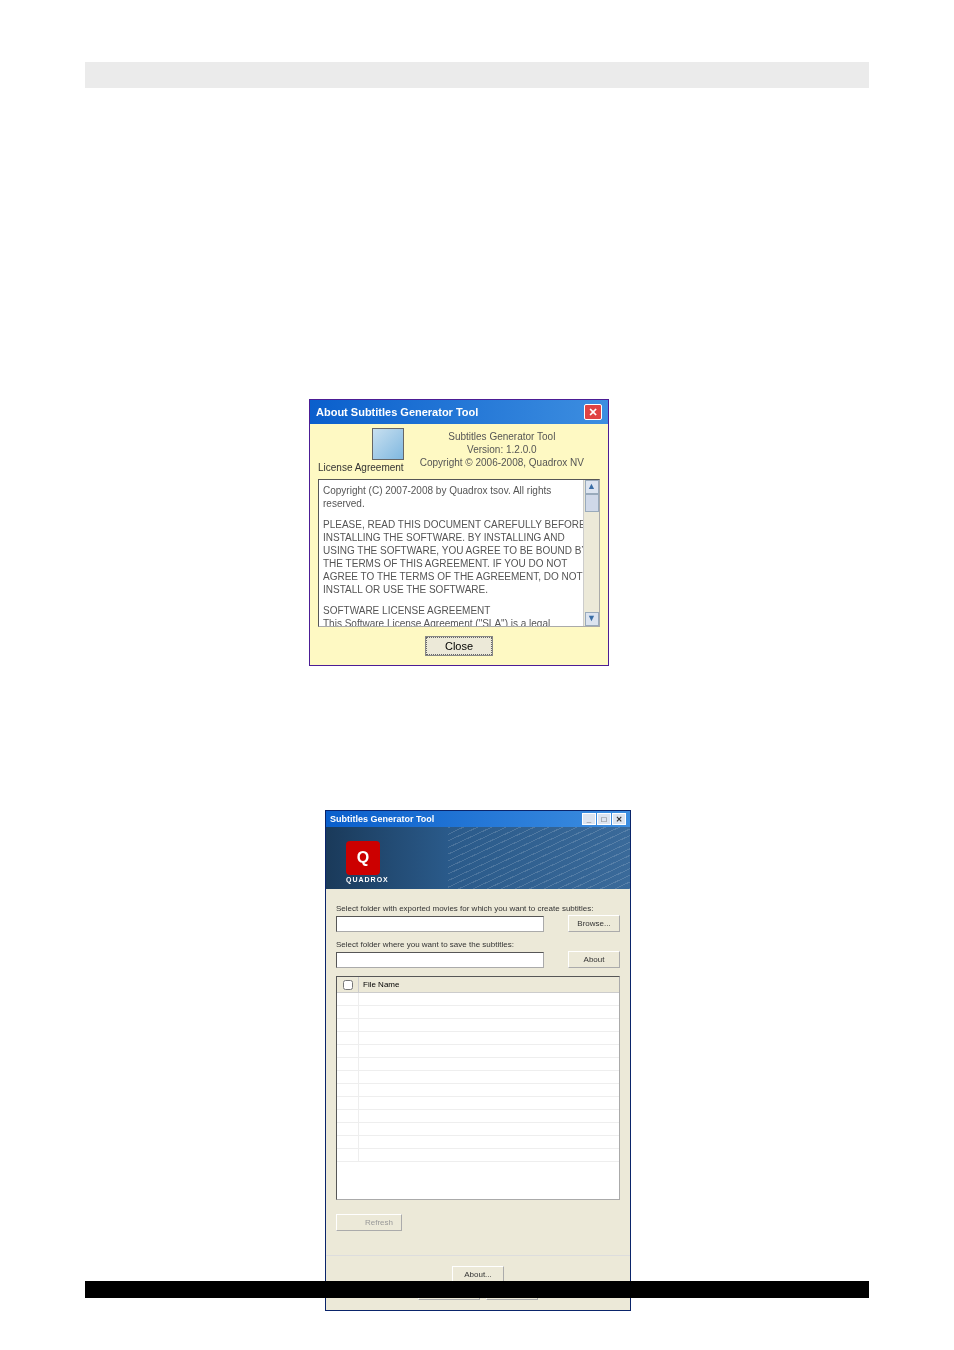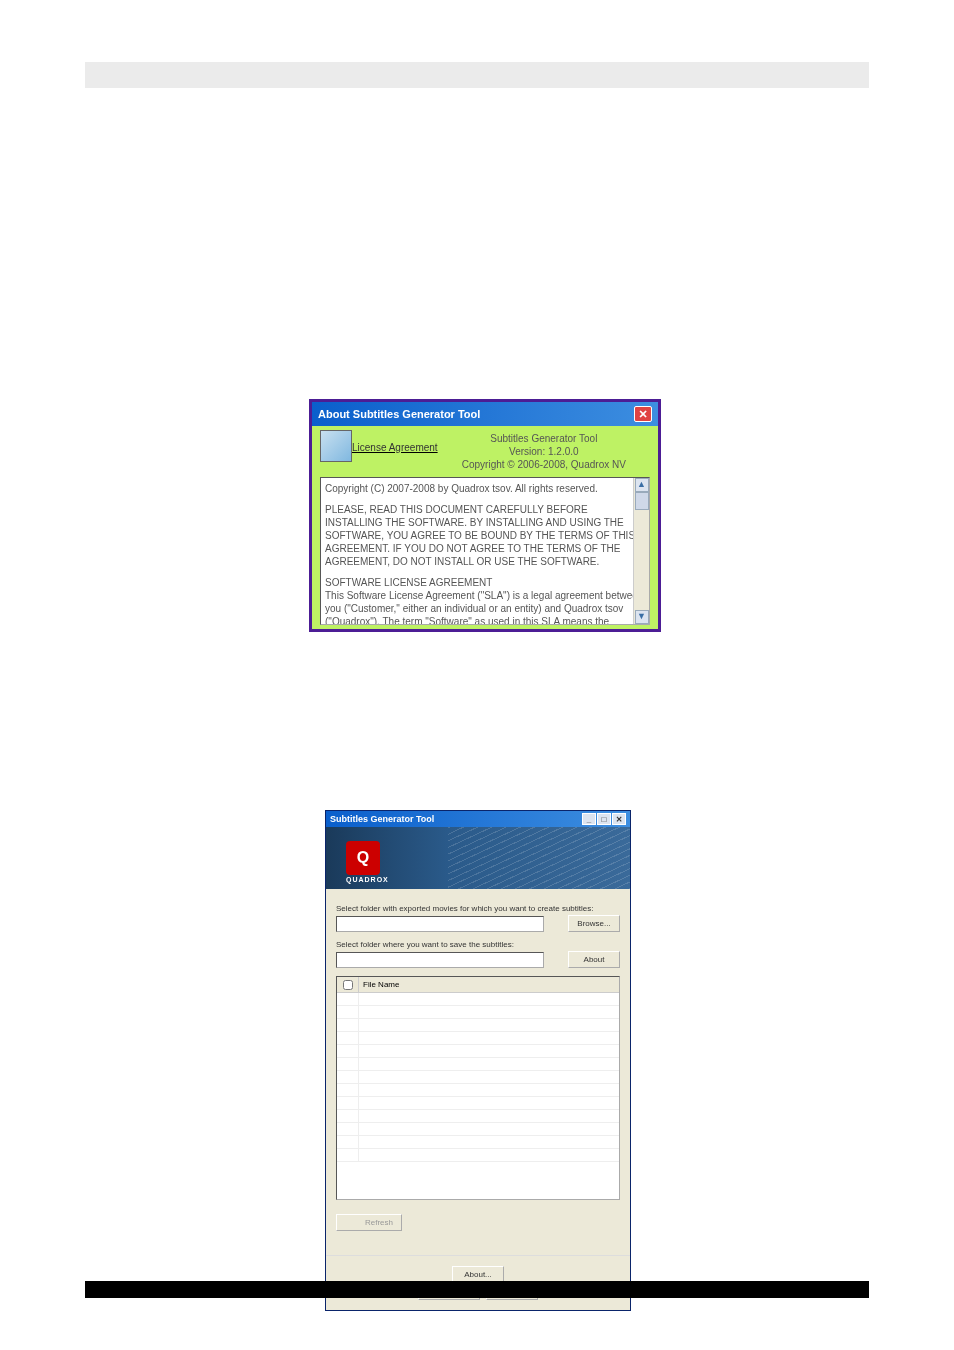--- a/index.html
+++ b/index.html
@@ -1,25 +1,25 @@
 <!DOCTYPE html>
 <html><head>
 <meta charset="utf-8">
 <style>
   * { box-sizing: border-box; margin: 0; padding: 0; }
   body { font-family: Tahoma, Arial, sans-serif; font-size: 11px; background: #fff; width: 954px; height: 1350px; position: relative; }
   
   .grey-band { position: absolute; top: 62px; left: 85px; width: 784px; height: 26px; background: #ebebeb; }
 
   
-  .about-dialog { position: absolute; top: 399px; left: 309px; width: 352px; background: #bef264; border: 3px solid #4c1d95; }
+  .about-dialog { position: absolute; top: 399px; left: 309px; width: 300px; background: #fef9c3; border: 1px solid #4c1d95; }
   .about-title { background: linear-gradient(to right, #0a5fcc, #3d8ee0); color: #fff; padding: 4px 6px; font-weight: bold; font-size: 11px; display: flex; justify-content: space-between; align-items: center; }
   .about-close-x { background: #e04343; color: #fff; width: 18px; height: 16px; display: flex; align-items: center; justify-content: center; font-weight: bold; border: 1px solid #fff; border-radius: 2px; font-size: 11px; }
   .about-header-row { display: flex; align-items: flex-start; padding: 4px 8px 2px 8px; }
-  .about-icon-block { display: flex; flex-direction: row; align-items: center; text-decoration: underline; }
+  .about-icon-block { display: flex; flex-direction: column; align-items: flex-end; }
   .about-icon { width: 32px; height: 32px; background: linear-gradient(135deg,#c8e0f0,#80b8e0); border: 1px solid #666; margin-bottom: 2px; }
   .about-lic-lbl { font-size: 10px; color: #333; }
   .about-appinfo { flex: 1; text-align: center; font-size: 10px; color: #555; line-height: 1.3; padding-top: 2px; }
   .about-textarea { margin: 4px 8px; background: #fff; border: 1px inset #aaa; padding: 4px; font-size: 10px; color: #555; line-height: 1.3; height: 148px; overflow: hidden; position: relative; }
   .about-textarea p { margin-bottom: 8px; }
   .about-scroll { position: absolute; right: 0; top: 0; width: 16px; height: 100%; background: #ece9d8; border-left: 1px solid #ccc; }
   .about-scroll-up { width: 14px; height: 14px; background: #dce4f0; border: 1px solid #9ab; margin: 0 auto; display:flex; align-items:center; justify-content:center; color:#3a6ea5; font-size:9px; }
   .about-scroll-dn { width: 14px; height: 14px; background: #dce4f0; border: 1px solid #9ab; margin: 0 auto; position:absolute; bottom:0; left:0; right:0; display:flex; align-items:center; justify-content:center; color:#3a6ea5; font-size:9px;}
   .about-scroll-thumb { width:14px; height:18px; background:#cfd8e8; border:1px solid #9ab; margin:0 auto; }
   .about-btn-row { text-align: center; padding: 6px 0 10px 0; }
@@ -79,20 +79,23 @@
   <div class="about-textarea">
     <p>Copyright (C) 2007-2008 by Quadrox tsov. All rights reserved.</p>
     <p>PLEASE, READ THIS DOCUMENT CAREFULLY BEFORE INSTALLING THE SOFTWARE. BY INSTALLING AND USING THE SOFTWARE, YOU AGREE TO BE BOUND BY THE TERMS OF THIS AGREEMENT.  IF YOU DO NOT AGREE TO THE TERMS OF THE AGREEMENT, DO NOT INSTALL OR USE THE SOFTWARE.</p>
     <p style="white-space:pre-line">SOFTWARE LICENSE AGREEMENT
 This Software License Agreement ("SLA") is a legal agreement between you ("Customer," either an individual or an entity) and Quadrox tsov ("Quadrox"). The term "Software" as used in this SLA means the computer software contained in the package or file(s) to which this SLA is annexed, the associated media, any printed documentation and materials, and any "on-line" or electronic</p>
     <div class="about-scroll">
       <div class="about-scroll-up">▲</div>
       <div class="about-scroll-thumb"></div>
       <div class="about-scroll-dn">▼</div>
     </div>
+  </div>
+  <div class="about-btn-row">
+    <button class="dlg-btn">Close</button>
   </div>
 </div>
 
 <div class="tool-window">
   <div class="tool-title">
     <span>Subtitles Generator Tool</span>
     <div class="tool-ctrls">
       <span>_</span>
       <span>□</span>
       <span>✕</span>

